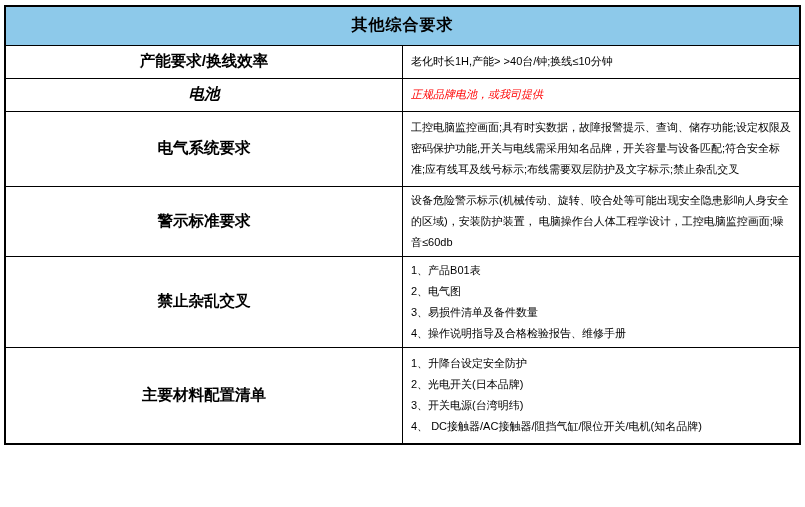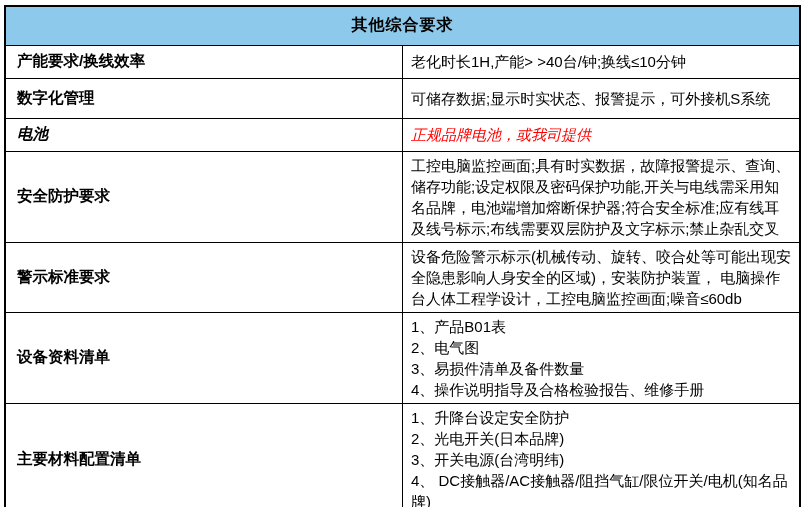--- a/index.html
+++ b/index.html
@@ -34,26 +34,27 @@
   th.title-cell {
     height: 39px;
     background: var(--header-bg, #8dc9ea);
     font-size: 16px;
     font-weight: bold;
     text-align: center;
     letter-spacing: 1px;
   }
   td.label-cell {
     width: 161px;
+    text-align: center;
     font-weight: bold;
     font-size: 15.5px;
     padding: 2px 11px;
   }
   td.content-cell {
-    font-size: 15px;
+    font-size: 11px;
     line-height: 21px;
     padding: 3px 5px 3px 8px;
     white-space: pre-line;
     text-align: left;
   }
   tr.r0 { height: 33px; }
   tr.r1 { height: 40px; }
   tr.r2 { height: 41px; }
   tr.r3 { height: 33px; font-style: italic; }
   tr.r4 { height: 75px; }
@@ -69,38 +70,34 @@
     <thead>
       <tr>
         <th class="title-cell" colspan="2">其他综合要求</th>
       </tr>
     </thead>
     <tbody>
       <tr class="r0">
         <td class="label-cell">产能要求/换线效率</td>
         <td class="content-cell">老化时长1H,产能&gt; &gt;40台/钟;换线≤10分钟</td>
       </tr>
-      <tr class="r1">
-        <td class="label-cell">数字化管理</td>
-        <td class="content-cell">可储存数据;显示时实状态、报警提示，可外接机S系统</td>
-      </tr>
       <tr class="r3">
         <td class="label-cell">电池</td>
         <td class="content-cell" style="color: rgb(255, 0, 0);">正规品牌电池，或我司提供</td>
       </tr>
       <tr class="r4">
-        <td class="label-cell">安全防护要求</td>
-        <td class="content-cell">工控电脑监控画面;具有时实数据，故障报警提示、查询、储存功能;设定权限及密码保护功能,开关与电线需采用知名品牌，电池端增加熔断保护器;符合安全标准;应有线耳及线号标示;布线需要双层防护及文字标示;禁止杂乱交叉</td>
+        <td class="label-cell">电气系统要求</td>
+        <td class="content-cell">工控电脑监控画面;具有时实数据，故障报警提示、查询、储存功能;设定权限及密码保护功能,开关与电线需采用知名品牌，开关容量与设备匹配;符合安全标准;应有线耳及线号标示;布线需要双层防护及文字标示;禁止杂乱交叉</td>
       </tr>
       <tr class="r5">
         <td class="label-cell">警示标准要求</td>
         <td class="content-cell">设备危险警示标示(机械传动、旋转、咬合处等可能出现安全隐患影响人身安全的区域)，安装防护装置， 电脑操作台人体工程学设计，工控电脑监控画面;噪音≤60db</td>
       </tr>
       <tr class="r6">
-        <td class="label-cell">设备资料清单</td>
+        <td class="label-cell">禁止杂乱交叉</td>
         <td class="content-cell">1、产品B01表
 2、电气图
 3、易损件清单及备件数量
 4、操作说明指导及合格检验报告、维修手册</td>
       </tr>
       <tr class="r7">
         <td class="label-cell">主要材料配置清单</td>
         <td class="content-cell">1、升降台设定安全防护
 2、光电开关(日本品牌)
 3、开关电源(台湾明纬)

